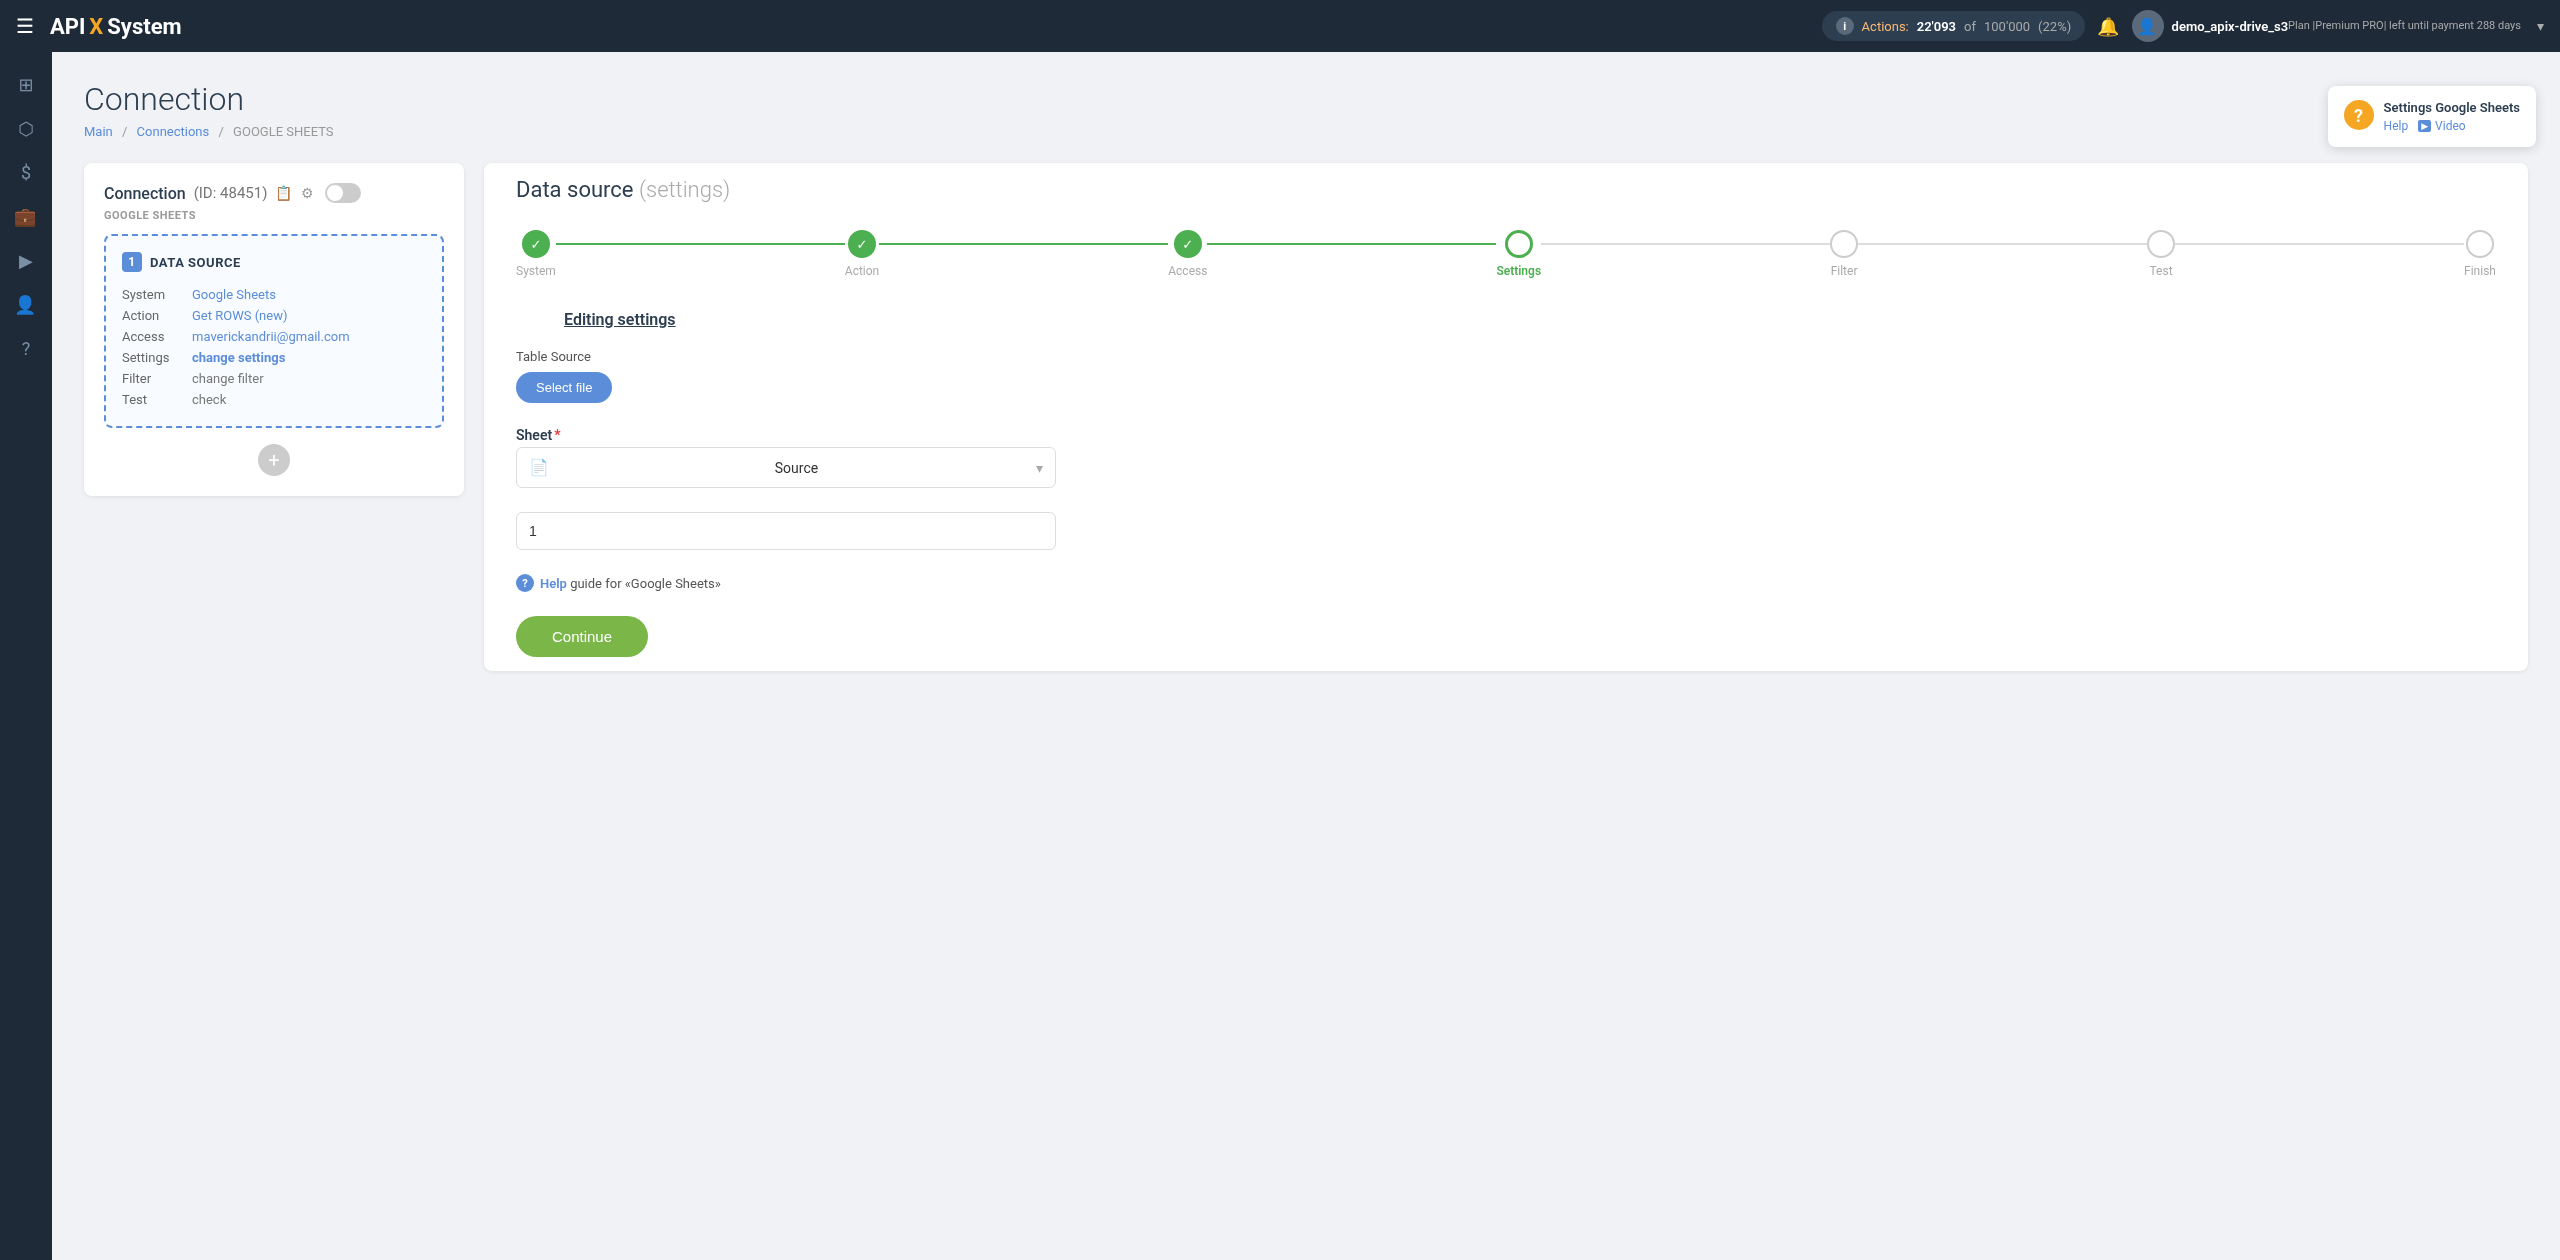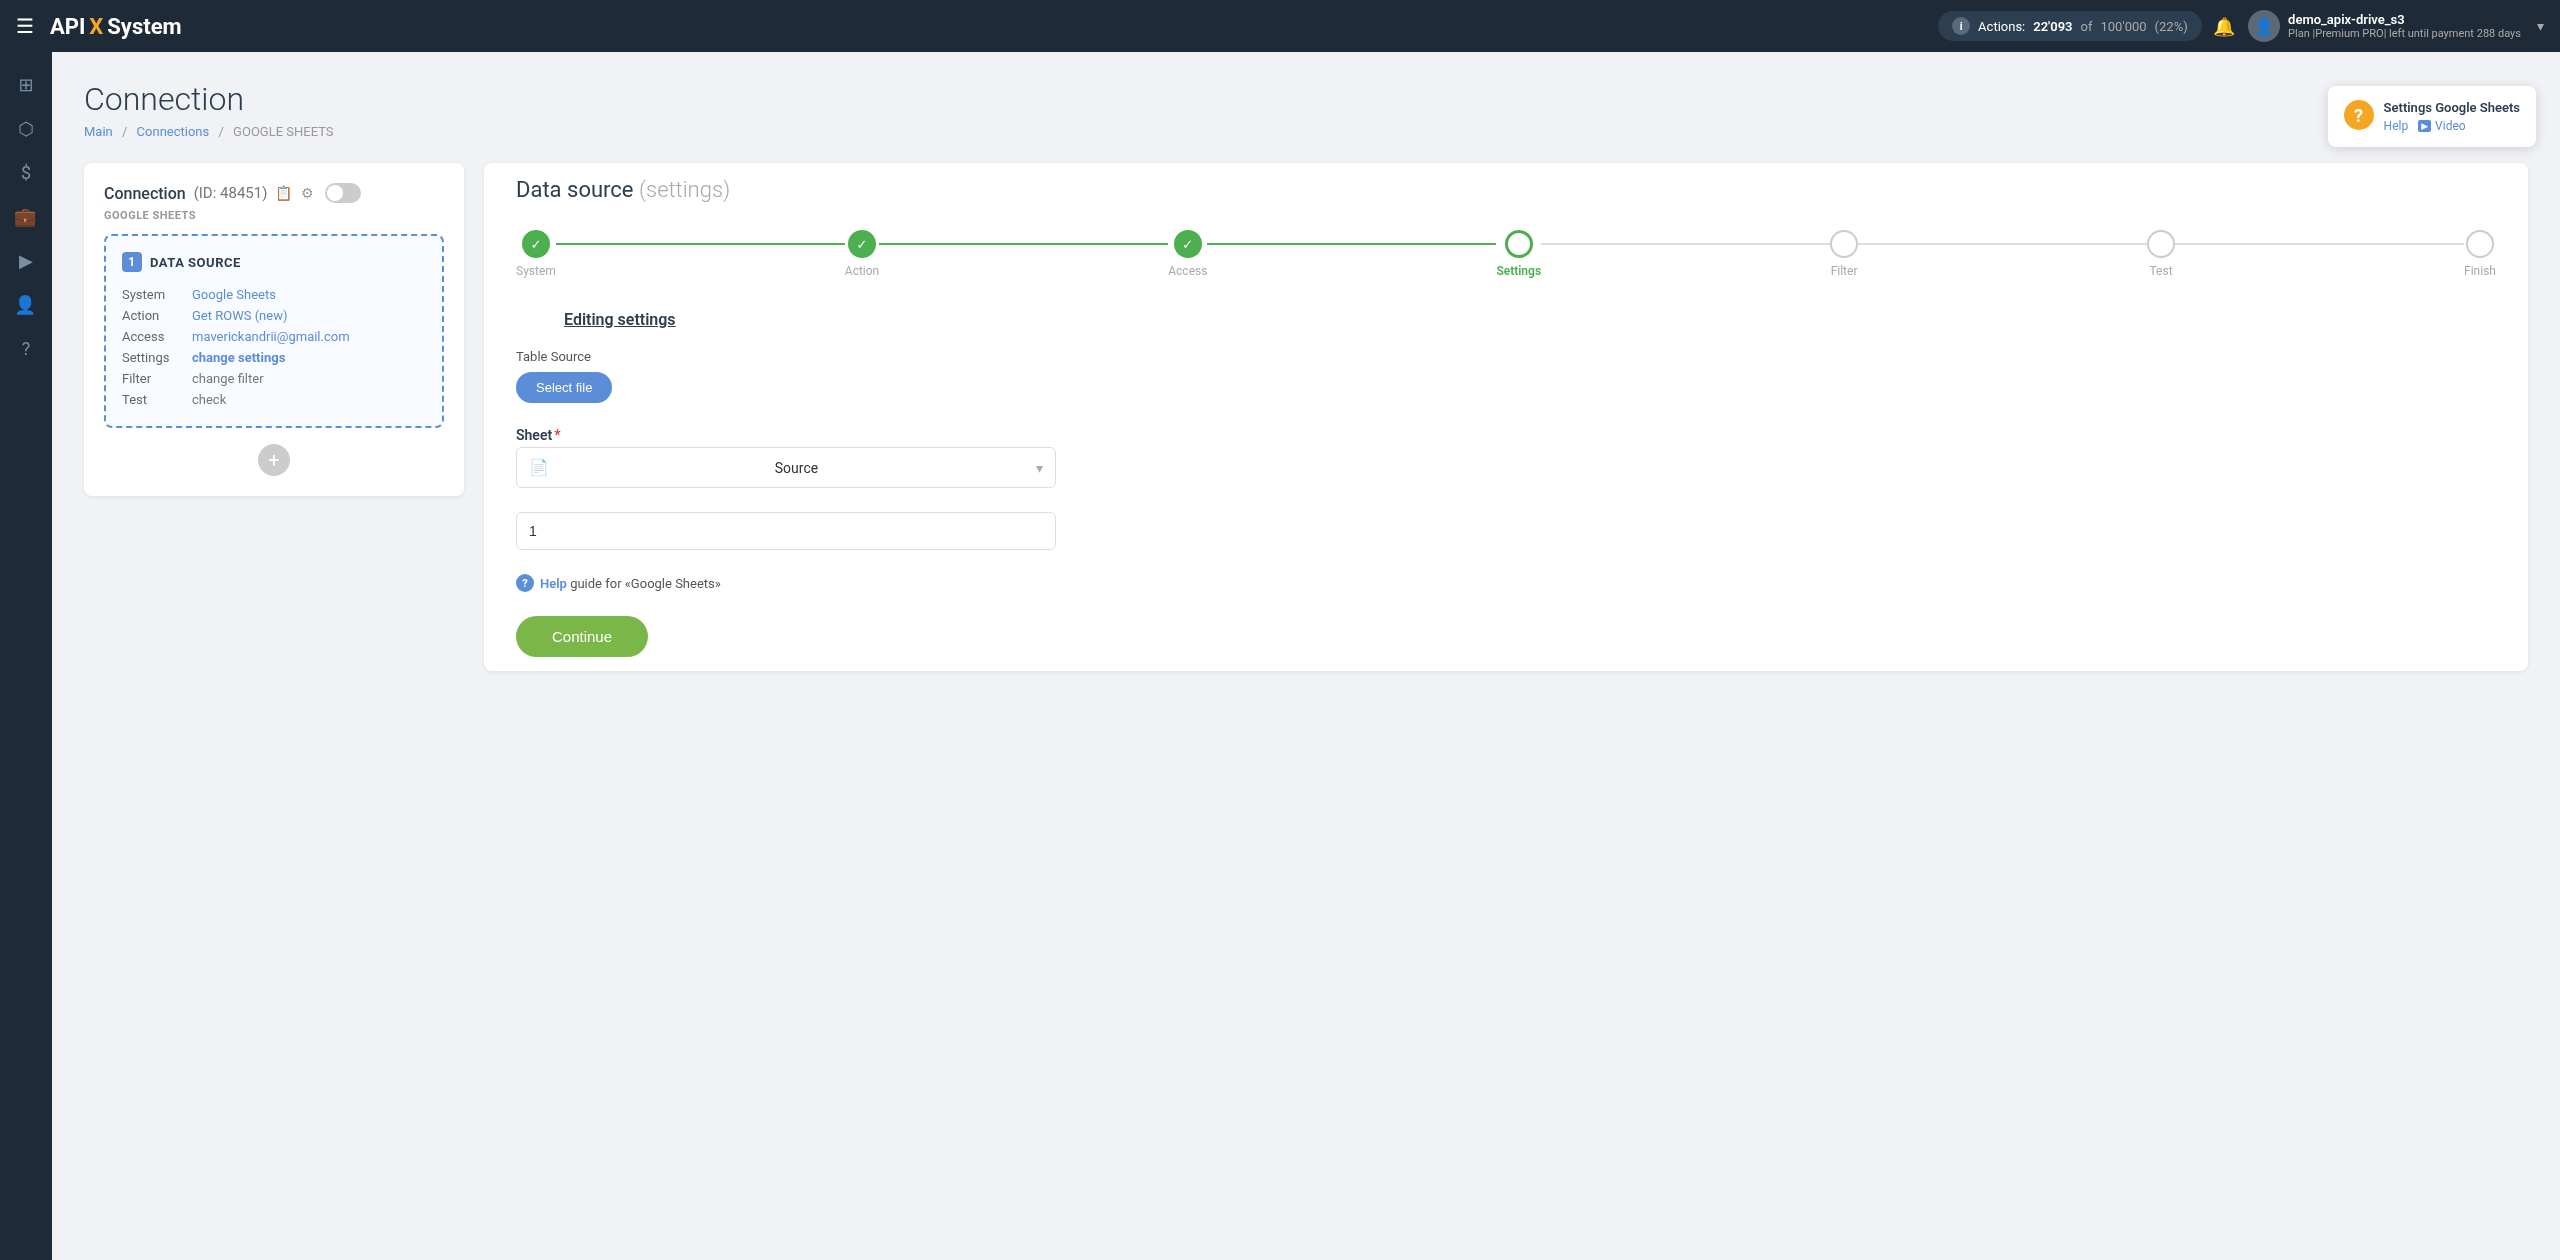--- a/index.html
+++ b/index.html
@@ -46,21 +46,21 @@
       color: white;
       font-size: 13px;
     }
     .topnav-actions .info-icon {
       width: 18px; height: 18px;
       background: #5a6a7a;
       border-radius: 50%;
       display: flex; align-items: center; justify-content: center;
       font-size: 11px; color: white; font-weight: bold;
     }
-    .topnav-actions .actions-label { color: #ffffff; }
+    .topnav-actions .actions-label { color: #fdba74; }
     .topnav-actions .actions-count { color: white; font-weight: 600; }
     .topnav-actions .actions-of { color: #aaa; }
     .topnav-actions .actions-total { color: #aaa; }
     .topnav-actions .actions-pct { color: #aaa; }
     .topnav-bell {
       color: #aaa;
       font-size: 18px;
       margin: 0 12px;
       cursor: pointer;
     }
@@ -70,21 +70,21 @@
       gap: 8px;
       color: white;
     }
     .topnav-avatar {
       width: 32px; height: 32px;
       background: #5a6a7a;
       border-radius: 50%;
       display: flex; align-items: center; justify-content: center;
       font-size: 16px;
     }
-    .topnav-user-info { display: flex; flex-direction: column; }
+    .topnav-user-info { display: flex; flex-direction: row; }
     .topnav-username { font-weight: 600; font-size: 13px; }
     .topnav-plan { font-size: 11px; color: #aaa; }
     .topnav-chevron { color: #aaa; margin-left: 8px; cursor: pointer; }
 
     
     .sidebar {
       position: fixed;
       top: 52px; left: 0; bottom: 0;
       width: 52px;
       background: #1e2a38;

